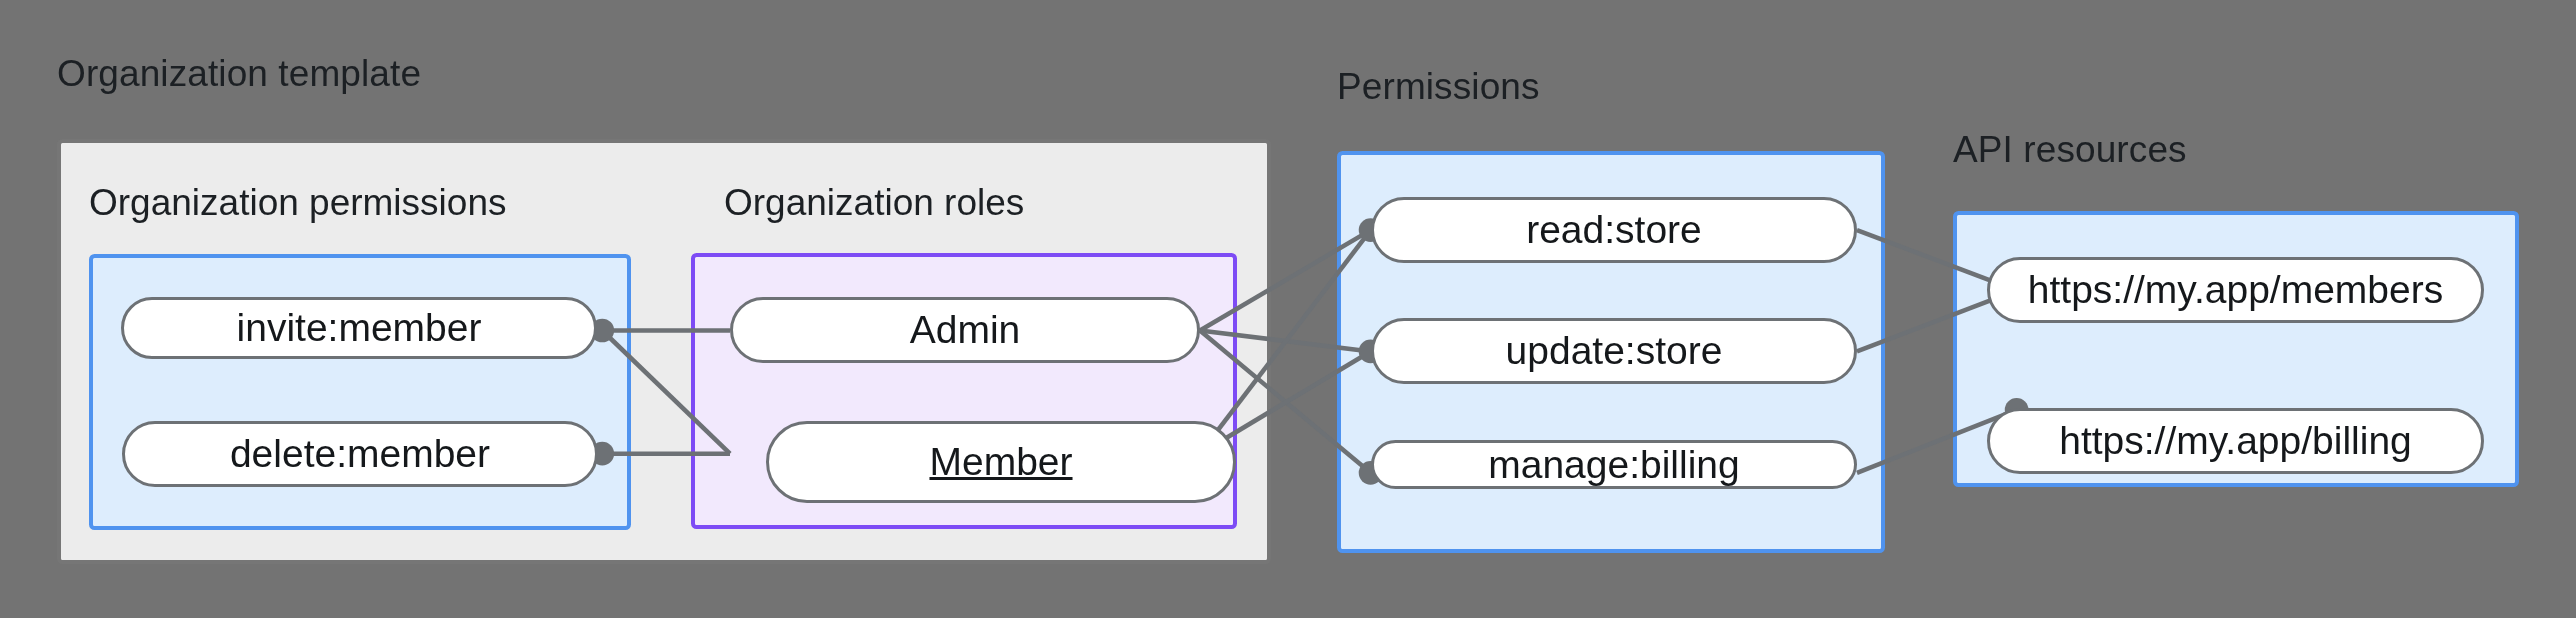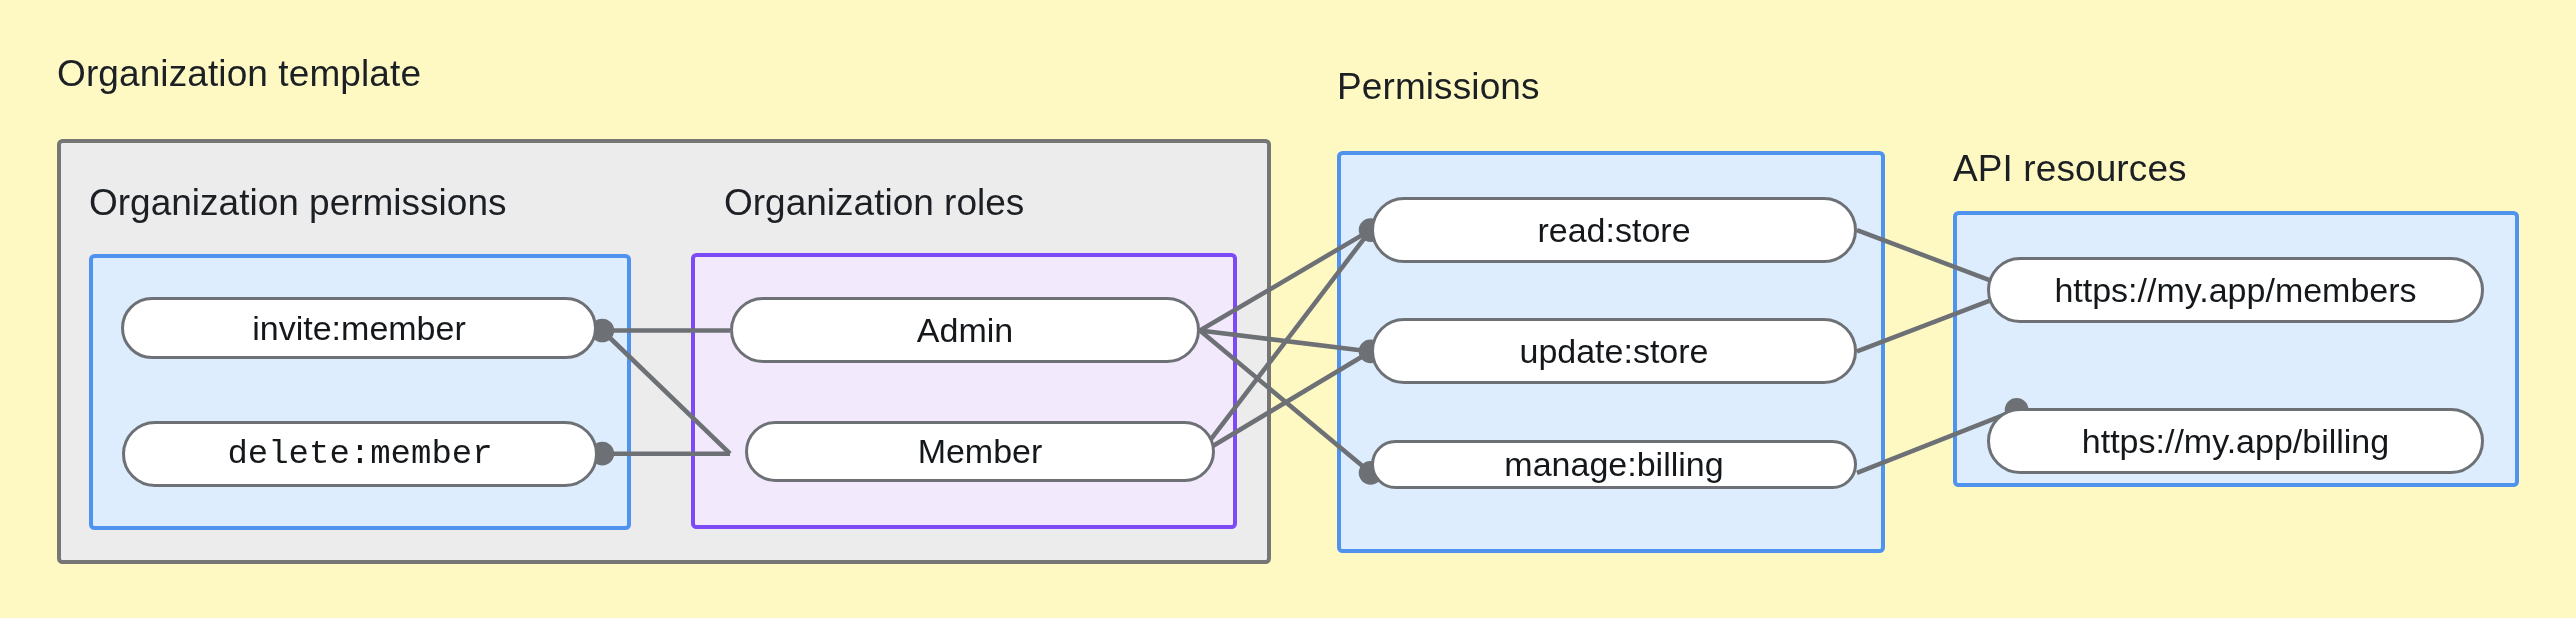--- a/index.html
+++ b/index.html
@@ -8,21 +8,21 @@
     background: #f6f8f8;
   }
   body {
     font-family: "Liberation Sans", sans-serif;
     -webkit-font-smoothing: antialiased;
   }
   #stage {
     position: relative;
     width: 2576px;
     height: 619px;
-    background: #fef9c3;
+    background: #737373;
     overflow: hidden;
   }
 
   
   .group-label {
     position: absolute;
     font-size: 37px;
     line-height: 1;
     color: #1c2024;
     white-space: nowrap;
@@ -58,21 +58,21 @@
   
   .node {
     position: absolute;
     box-sizing: border-box;
     background: #ffffff;
     border: 3.7px solid #6d7175;
     border-radius: 912px;
     display: flex;
     align-items: center;
     justify-content: center;
-    font-size: 34px;
+    font-size: 39px;
     color: #15181b;
     white-space: nowrap;
     z-index: 4;
   }
 
   
   #edges {
     position: absolute;
     left: 0;
     top: 0;
@@ -133,41 +133,41 @@
   <div class="group-label" style="left:57px; top:55px;">Organization template</div>
 
   <div class="box box-outer" style="left:57px; top:139px; width:1214px; height:425px;"></div>
 
   <div class="sub-label" style="left:89px; top:184px;">Organization permissions</div>
 
   <div class="box box-blue" style="left:89px; top:254px; width:542px; height:276px;"></div>
 
   <div class="node" style="left:121px; top:297px; width:476px; height:62px;">invite:member</div>
 
-  <div class="node" style="left:122px; top:421px; width:476px; height:66px;font-family:Liberation Mono, monospace;">delete:member</div>
+  <div class="node" style="left:122px; top:421px; width:476px; height:66px;">delete:member</div>
 
   <div class="sub-label" style="left:691px; top:184px;margin-left:33px;">Organization roles</div>
 
   <div class="box box-purple" style="left:691px; top:253px; width:546px; height:276px;"></div>
 
   <div class="node" style="left:730px; top:297px; width:470px; height:66px;">Admin</div>
 
-  <div class="node" style="left:745px; top:421px; width:470px; height:61px;">Member</div>
+  <div class="node" style="left:766px; top:421px; width:470px; height:82px;text-decoration:underline;">Member</div>
 
   <div class="group-label" style="left:1337px; top:68px;">Permissions</div>
 
   <div class="box box-blue" style="left:1337px; top:151px; width:548px; height:402px;"></div>
 
   <div class="node" style="left:1371px; top:197px; width:486px; height:66px;">read:store</div>
 
   <div class="node" style="left:1371px; top:318px; width:486px; height:66px;">update:store</div>
 
   <div class="node" style="left:1371px; top:440px; width:486px; height:49px;">manage:billing</div>
 
-  <div class="group-label" style="left:1953px; top:150px;">API resources</div>
+  <div class="group-label" style="left:1953px; top:131px;">API resources</div>
 
   <div class="box box-blue" style="left:1953px; top:211px; width:566px; height:276px;"></div>
 
   <div class="node" style="left:1987px; top:257px; width:497px; height:66px;">https://my.app/members</div>
 
   <div class="node" style="left:1987px; top:377px; width:497px; height:66px;margin-top:31px;">https://my.app/billing</div>
 
 </div>
 
 

